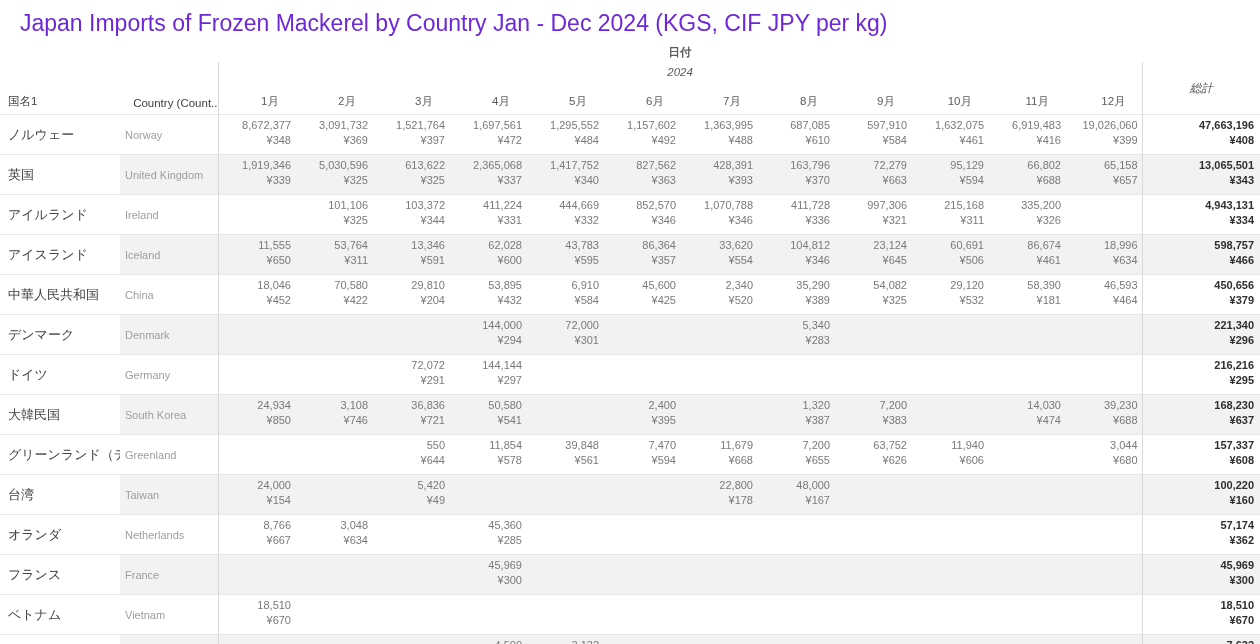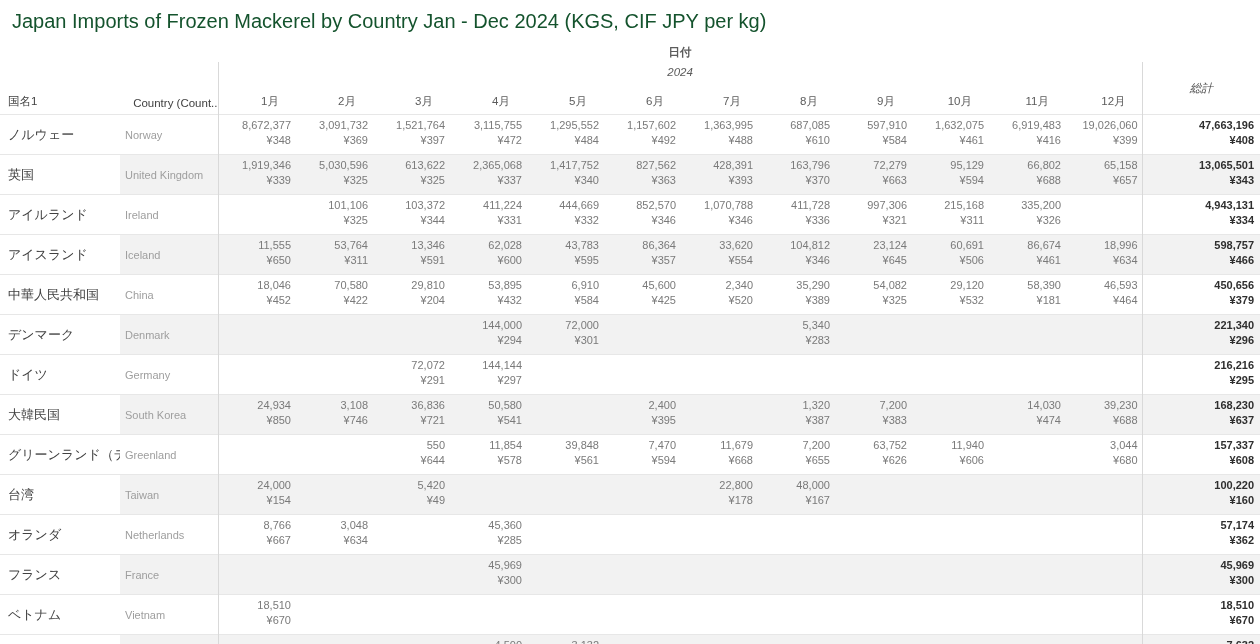--- a/index.html
+++ b/index.html
@@ -1,22 +1,22 @@
 <!DOCTYPE html>
 <html><head>
 <meta charset="utf-8">
 <style>
   html, body { margin:0; padding:0; background:#fff; overflow:hidden; }
   #app {
     position:relative; width:1260px; height:644px; background:#ffffff;
     font-family:"Liberation Sans", sans-serif;
   }
   .title {
-    position:absolute; top:10px; left:12px;
-    font-size:20px; color:#14532d; white-space:nowrap;
+    position:absolute; top:10px; left:20px;
+    font-size:23px; color:#6d28d9; white-space:nowrap;
   }
   table.grid {
     position:absolute; top:42px; left:0; width:1260px;
     border-collapse:collapse; table-layout:fixed;
   }
   thead td { font-size:11.5px; color:#5c5c5c; }
   .h-row1 td { height:18px; }
   .h-row2 td { height:18px;font-style:italic; }
   .h-row3 td { height:26px; vertical-align:bottom; padding-bottom:5px; }
   .h-datefield { text-align:center; vertical-align:middle;font-weight:bold; }
@@ -97,21 +97,21 @@
           </td>
           <td class="num-cell">
             <div>3,091,732</div>
             <div>¥369</div>
           </td>
           <td class="num-cell">
             <div>1,521,764</div>
             <div>¥397</div>
           </td>
           <td class="num-cell">
-            <div>3,115,755</div>
+            <div>1,697,561</div>
             <div>¥472</div>
           </td>
           <td class="num-cell">
             <div>1,295,552</div>
             <div>¥484</div>
           </td>
           <td class="num-cell">
             <div>1,157,602</div>
             <div>¥492</div>
           </td>

